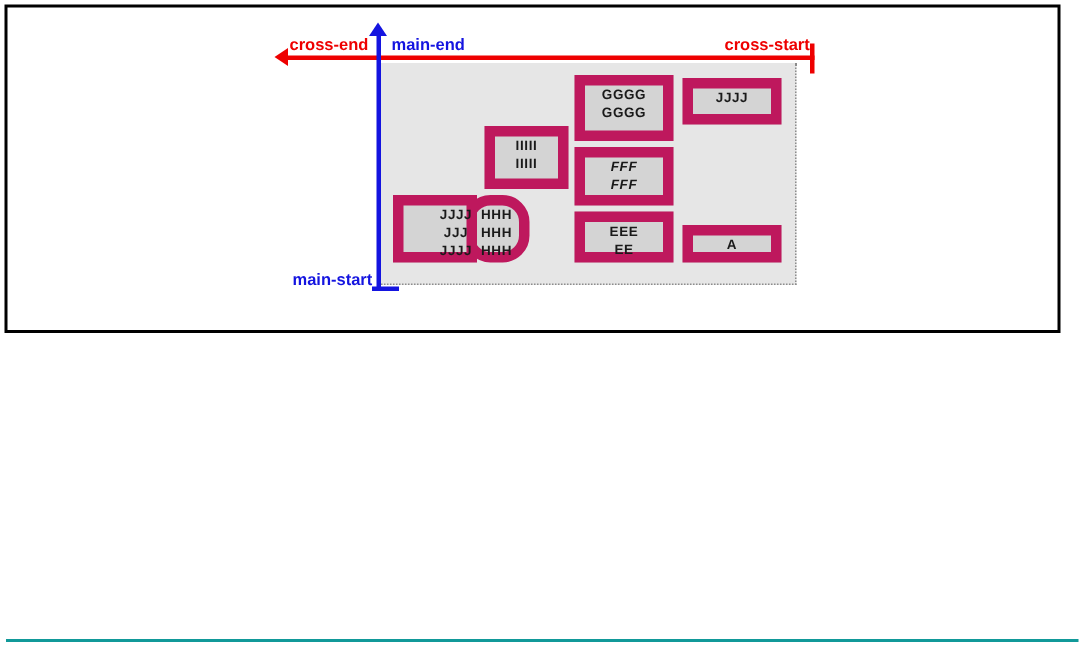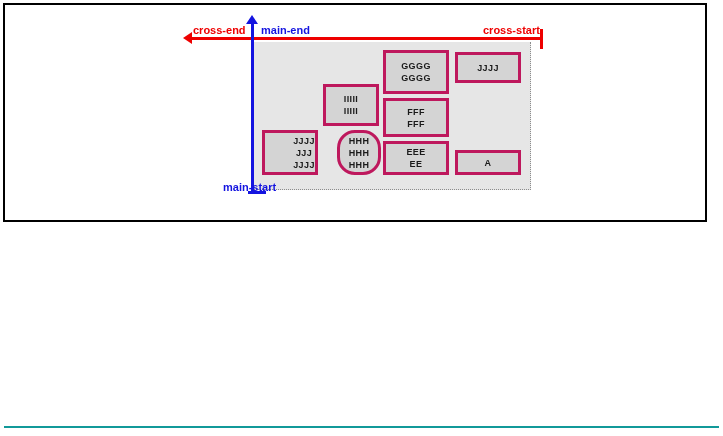--- a/index.html
+++ b/index.html
@@ -37,32 +37,32 @@
     background: #e6e6e6;
     border-right: 1px dotted #8c8c8c;
     border-bottom: 1px dotted #8c8c8c;
     box-sizing: border-box;
   }
 
   
   .flex-item {
     position: absolute;
     background: #d4d4d4;
-    border: 3px solid #be185d;
+    border: 7px solid #be185d;
     box-sizing: border-box;
     color: #1a1a1a;
     font-family: "Liberation Sans", sans-serif;
     font-size: 9px;
     font-weight: bold;
     line-height: 12px;
     letter-spacing: 0.4px;
     display: flex;
     flex-direction: column;
     align-items: center;
-    justify-content: center;
+    justify-content: flex-start;
     text-align: center;
     white-space: pre;
   }
 
   
   #cross-axis-line {
     position: absolute;
     left: 186px;
     top: 32px;
     width: 352px;
@@ -118,21 +118,21 @@
     font-size: 11px;
     font-weight: bold;
     white-space: nowrap;
   }
   .axis-label.red  { color: #ee0000; text-align: center; }
   .axis-label.blue { color: #1414e0; }
 
   #label-cross-end   { left: 188px; top: 19px; }
   #label-main-end    { left: 256px; top: 19px; }
   #label-cross-start { left: 478px; top: 19px; }
-  #label-main-start  { left: 190px; top: 176px; text-align: right; margin-left: 28px; }
+  #label-main-start  { left: 190px; top: 176px; text-align: right; }
 
   
   #caption {
     position: absolute;
     left: 249px;
     top: 192px;
     width: 290px;
     text-align: center;
     font-family: "Liberation Sans", sans-serif;
     font-size: 9.5px;
@@ -157,23 +157,23 @@
 </style>
 </head>
 <body>
 
 <div id="slide-frame">
 
   <div id="flex-container">
     <div class="flex-item" style="left: 201px; top: 108px; width: 66px; height: 25px;"><div>A</div></div>
     <div class="flex-item" style="left: 201px; top: 10px; width: 66px; height: 31px;"><div>JJJJ</div></div>
     <div class="flex-item" style="left: 129px; top: 99px; width: 66px; height: 34px;"><div>EEE</div><div>EE</div></div>
-    <div class="flex-item" style="left: 129px; top: 56px; width: 66px; height: 39px;"><div>FFF</div><div>FFF</div></div>
+    <div class="flex-item" style="left: 129px; top: 56px; width: 66px; height: 39px; font-style: italic;"><div>FFF</div><div>FFF</div></div>
     <div class="flex-item" style="left: 129px; top: 8px; width: 66px; height: 44px;"><div>GGGG</div><div>GGGG</div></div>
-    <div class="flex-item" style="left: 83px; top: 88px; width: 44px; height: 45px; border-radius: 18px;"><div>HHH</div><div>HHH</div><div>HHH</div></div>
+    <div class="flex-item" style="left: 55px; top: 88px; width: 44px; height: 45px; border-radius: 18px;"><div>HHH</div><div>HHH</div><div>HHH</div></div>
     <div class="flex-item" style="left: 69px; top: 42px; width: 56px; height: 42px;"><div>IIIII</div><div>IIIII</div></div>
     <div class="flex-item" style="left: 8px; top: 88px; width: 56px; height: 45px; padding-left: 28px;"><div>JJJJ</div><div>JJJ</div><div>JJJJ</div></div>
   </div>
 
   <div id="cross-axis-line"></div>
   <div id="cross-axis-arrow"></div>
   <div id="cross-axis-endcap"></div>
 
   <div id="main-axis-line"></div>
   <div id="main-axis-arrow"></div>

